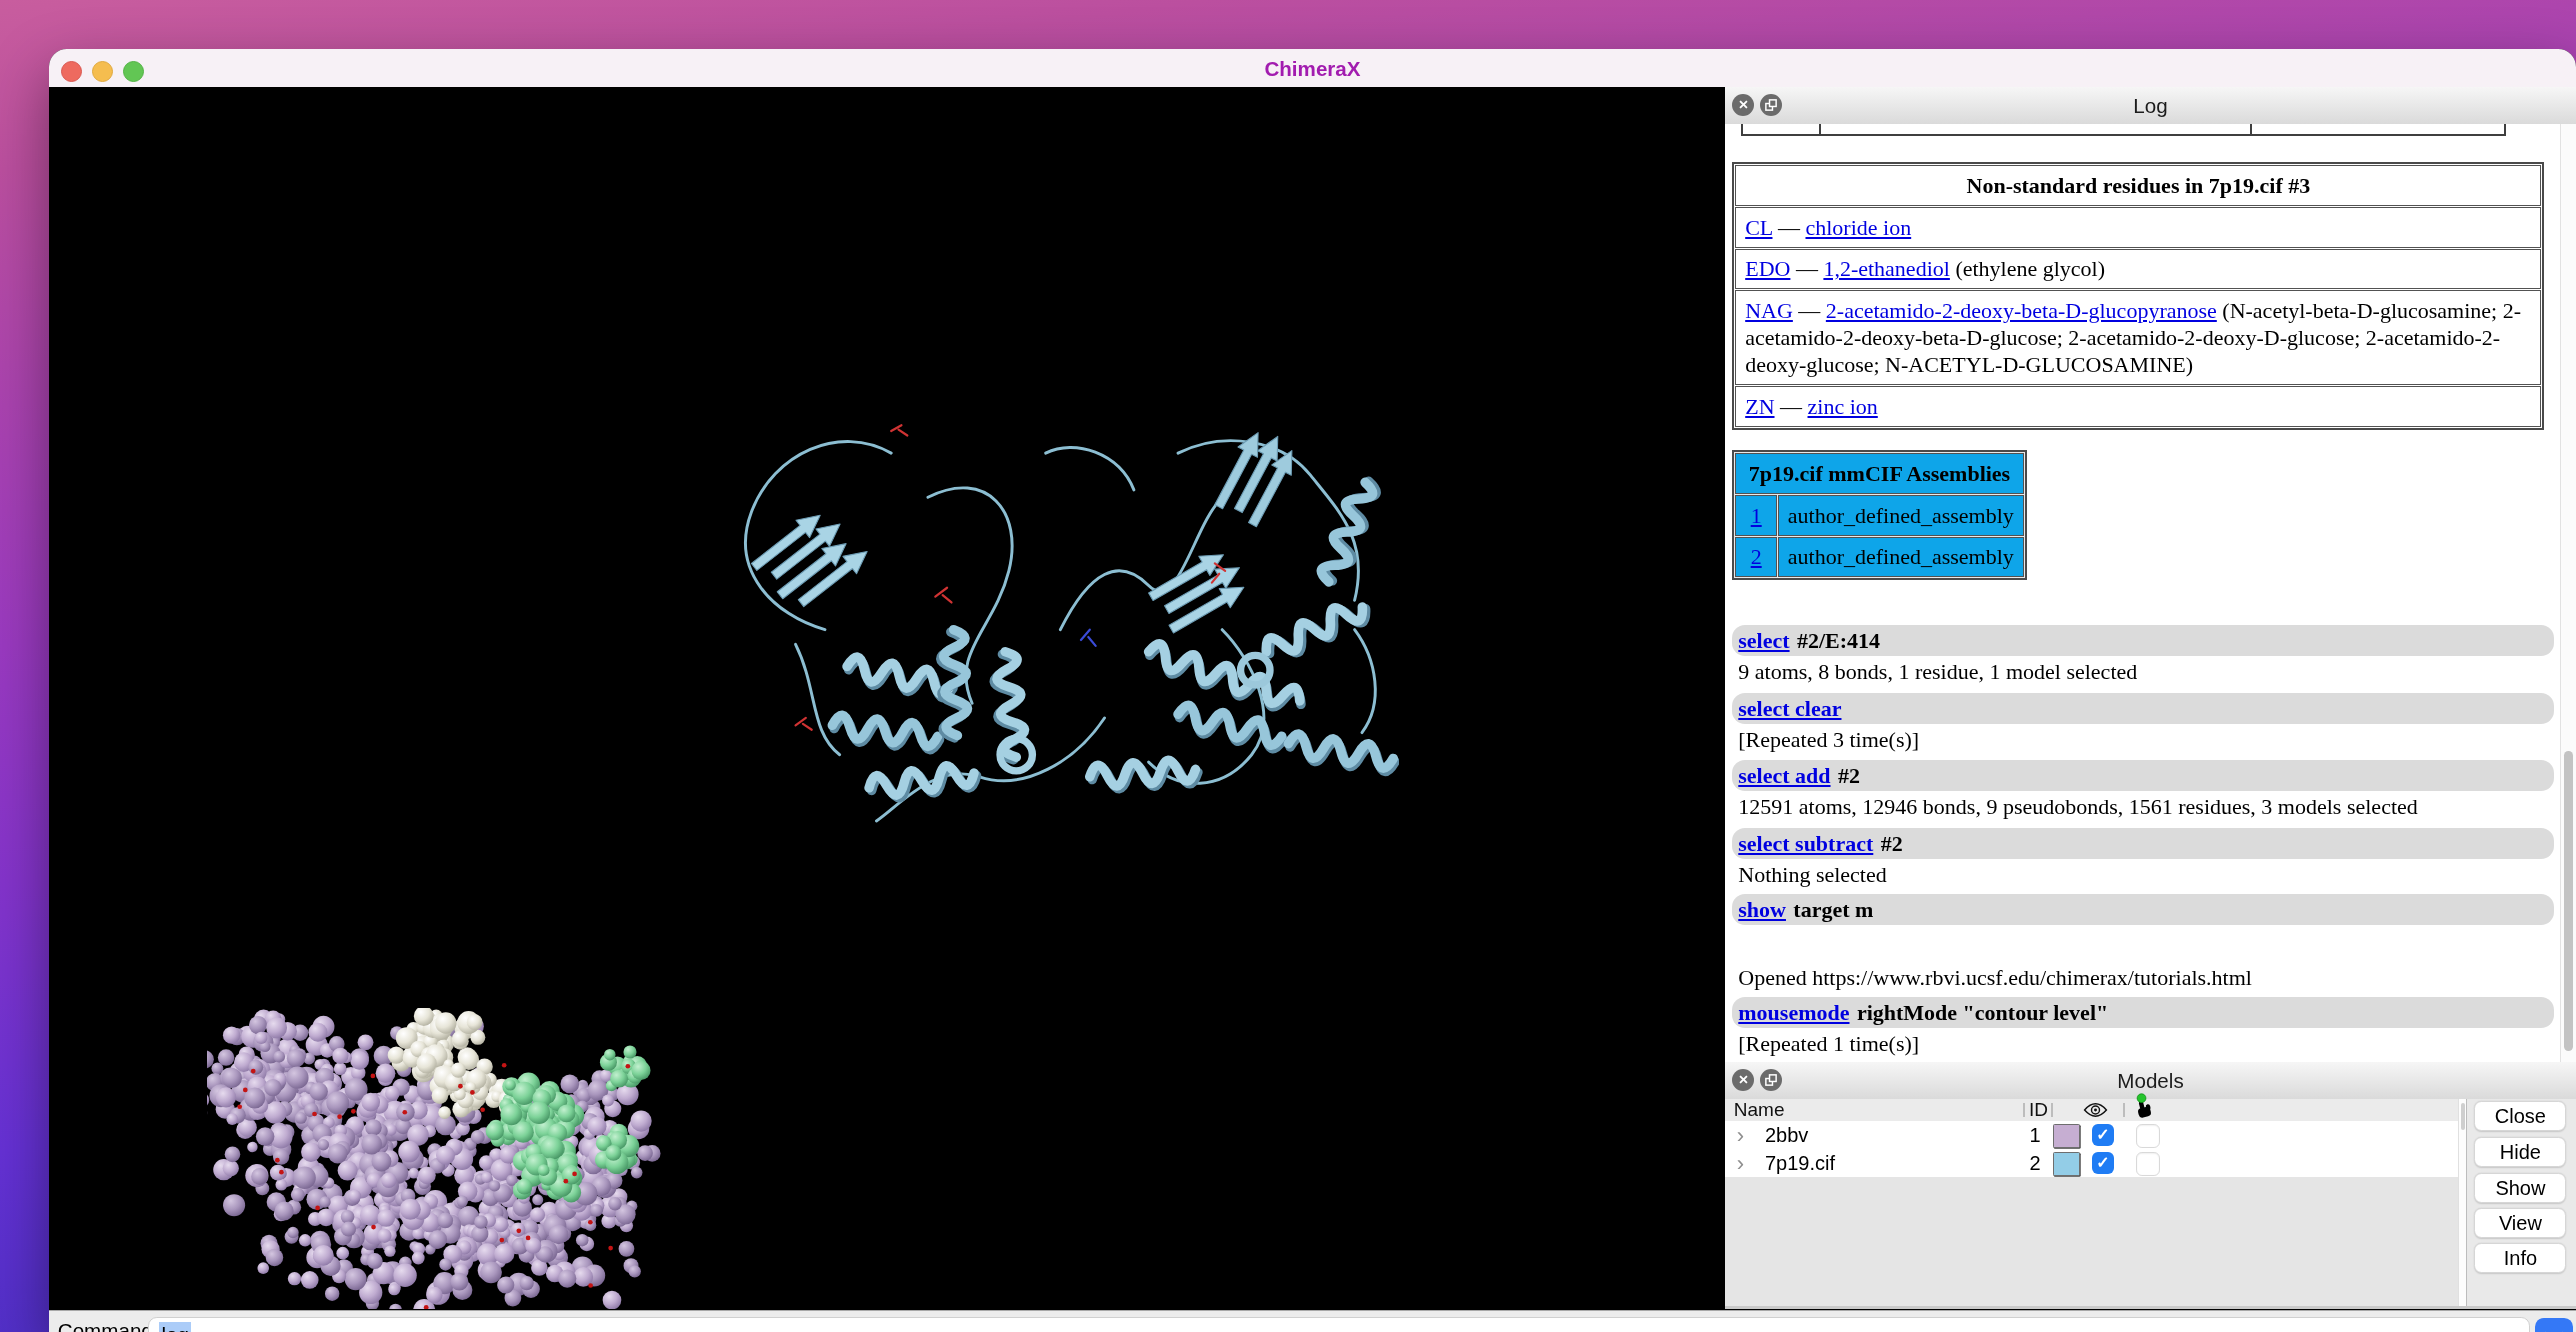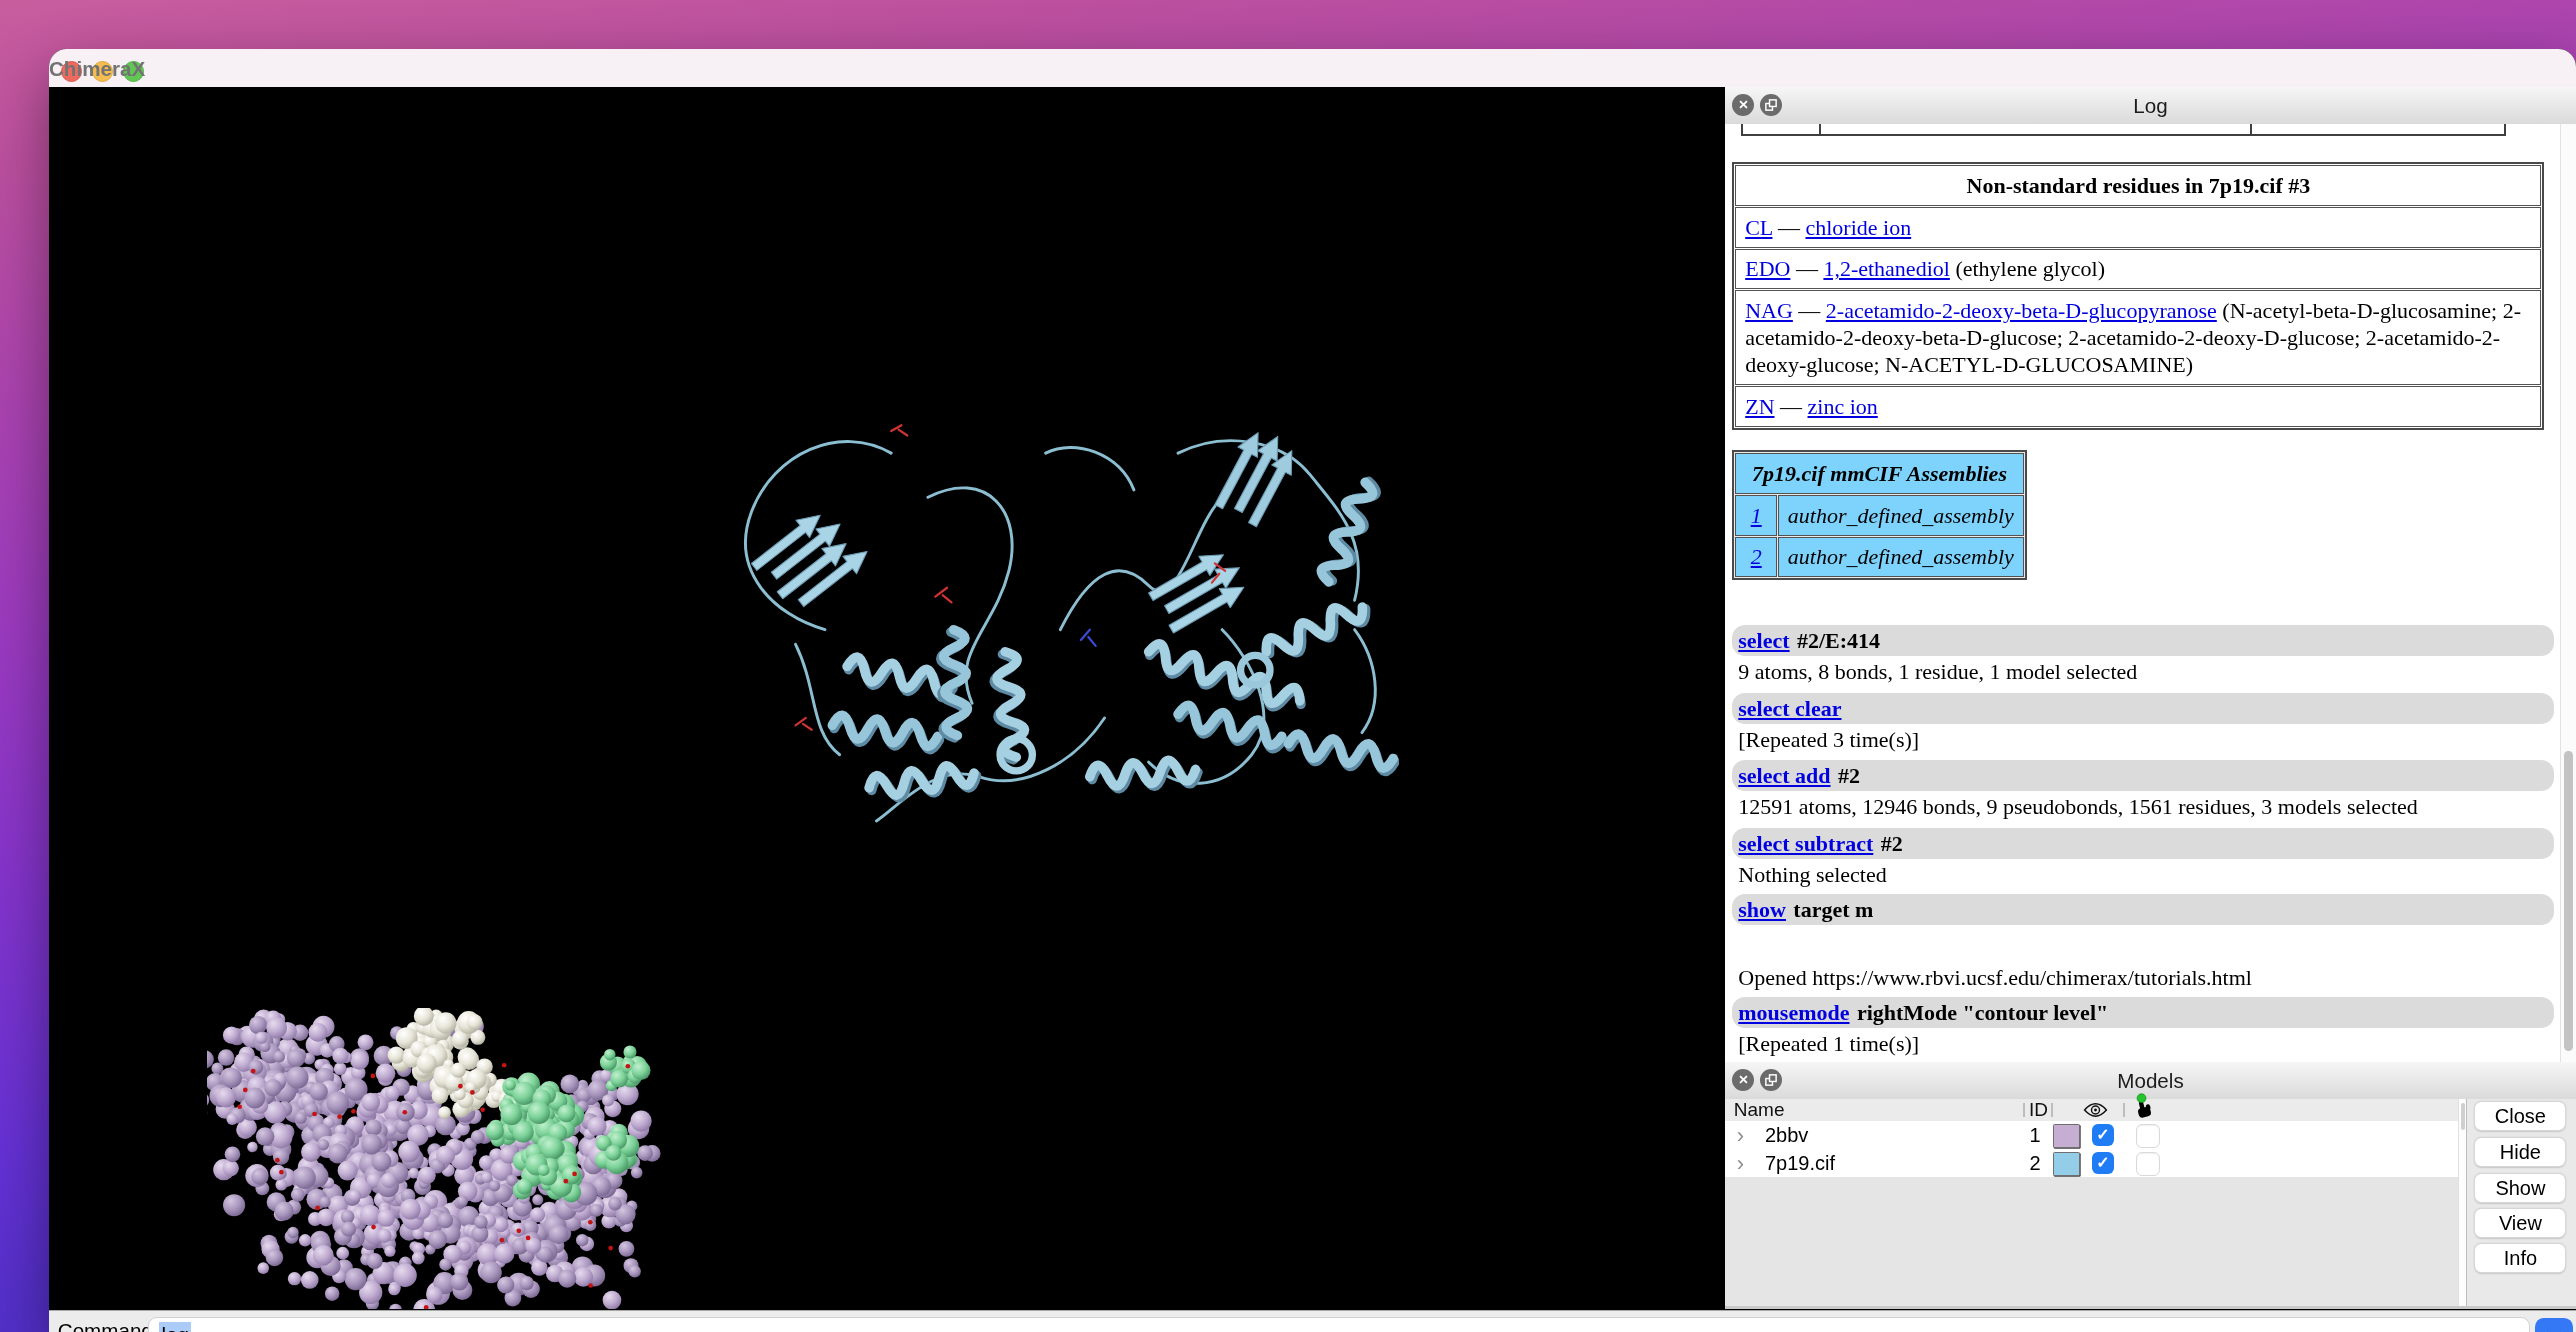--- a/index.html
+++ b/index.html
@@ -10,22 +10,22 @@
   }
   .abs{position:absolute;}
   
   #window{left:49px;top:49px;width:2527px;height:1284px;border-radius:17.7px 17.7px 0 0;
     overflow:hidden;box-shadow:0 22px 59px rgba(0,0,0,.4);background:#000;}
   #titlebar{left:0;top:0;width:100%;height:38px;background:#f7f1f6;}
   .light{width:19px;height:19px;border-radius:50%;top:11.8px;}
   #light-close{left:11.8px;background:#ee6a5f;border:0.7px solid #d95750;}
   #light-min{left:43px;background:#f5bd4f;border:0.7px solid #dfa83d;}
   #light-zoom{left:74px;background:#62c654;border:0.7px solid #52b244;}
-  #window-title{left:0;top:0;width:100%;height:38px;line-height:40px;
-    font-size:20.6px;font-weight:700;color:#737373;}
+  #window-title{left:0;top:0;width:100%;height:38px;line-height:40px;text-align:center;
+    font-size:20.6px;font-weight:700;color:#a21caf;}
   
   #viewport{left:0;top:38px;width:1676px;height:1222px;background:#000;overflow:hidden;}
   
   #sidepanel{left:1676px;top:38px;width:851px;height:1222px;background:#ececec;}
   .panel-header{left:0;width:100%;height:37px;
     background:linear-gradient(#f6f6f6,#dadada);border-bottom:0.7px solid #b5b5b5;}
   .panel-title{left:0;top:0;width:100%;height:37px;line-height:38px;text-align:center;
     font-size:20.6px;color:#1c1c1c;}
   .circ-btn{width:22px;height:22px;border-radius:50%;background:#6b6b6b;top:7.4px;
     color:#fff;text-align:center;line-height:22px;font-size:12.5px;font-weight:700;cursor:default;}
@@ -37,21 +37,21 @@
   #log-scroll-track{right:0;top:0;width:14.7px;height:938px;background:#fbfbfb;border-left:0.7px solid #e2e2e2;}
   #log-scroll-thumb{right:2.9px;top:627px;width:8.8px;height:300px;background:#c3c3c3;border-radius:4.4px;}
   #cutoff-table{left:15.5px;top:0;width:761px;height:9.6px;
     border-left:2.2px solid #3f3f3f;border-right:2.2px solid #3f3f3f;border-bottom:2.9px solid #3f3f3f;}
   .cutoff-sep{top:0;width:2.2px;height:9.6px;background:#3f3f3f;}
   table.logtbl{border-collapse:separate;border-spacing:1.5px;border:2.2px solid #4a4a4a;}
   table.logtbl td{border:1.5px solid #525252;padding:5.9px 8.8px;line-height:27px;}
   table.logtbl td.hd{font-weight:700;text-align:center;}
   #res-table{left:7.4px;top:38px;width:812px;background:#fff;}
   #asm-table{left:7.4px;top:326px;background:#e9e9e9;}
-  #asm-table td{background:#7dd3fc;font-style:italic;}
+  #asm-table td{background:#0ea5e9;}
   #asm-table td.idc{text-align:center;width:22px;}
   a.loglink{color:#0000e0;text-decoration:underline;cursor:pointer;}
   .entry{left:7.4px;width:822px;height:66px;}
   .cmdbar{left:0;top:0;width:100%;height:31px;background:#dbdbdb;line-height:31px;
     padding-left:5.9px;box-sizing:border-box;font-weight:700;border-radius:13px;}
   .cmdbar a.loglink{font-weight:700;}
   .cmdargs{margin-left:7.4px;color:#000;}
   .result{left:5.9px;top:32px;width:810px;line-height:29.5px;}
   
   #models-panel{left:0;top:975px;width:851px;height:244px;background:#fff;border-bottom:3.7px solid #c9c9c9;}

